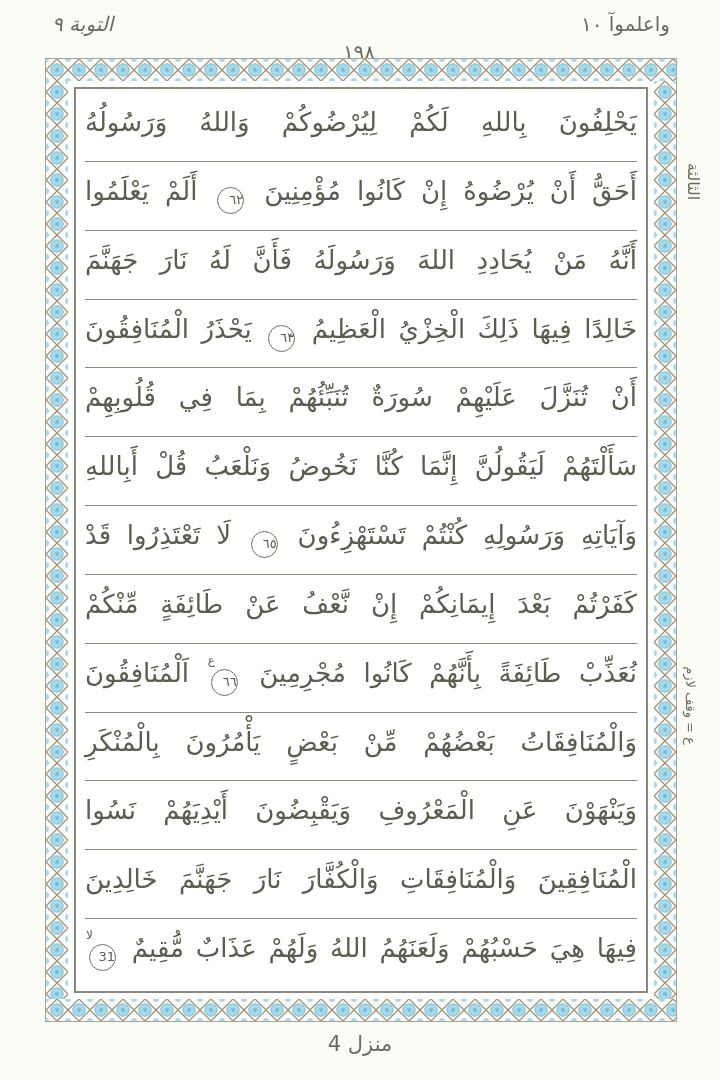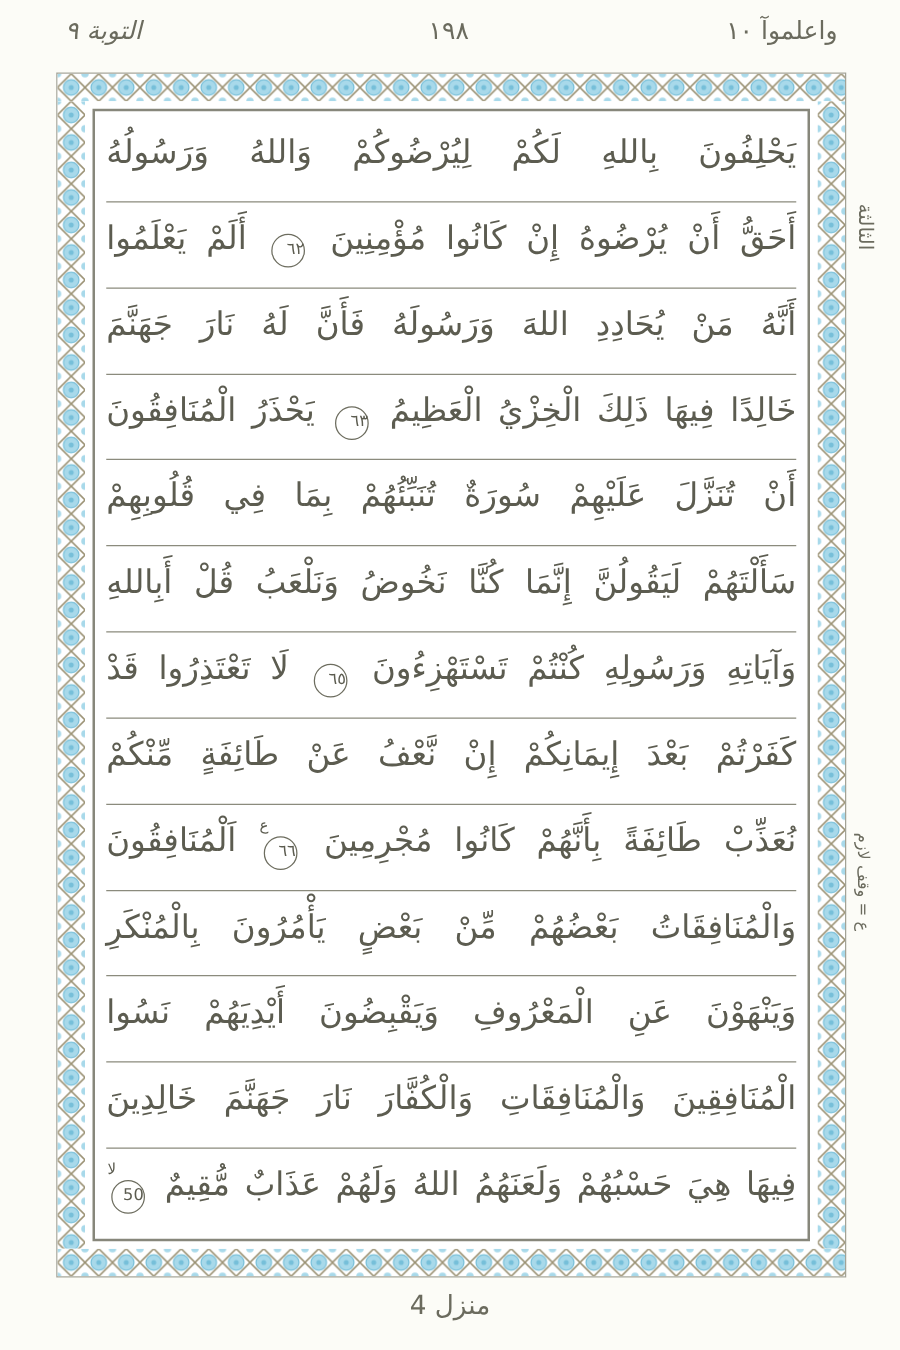--- a/index.html
+++ b/index.html
@@ -9,21 +9,21 @@
     background: var(--page_bg, #fcfcf7);
     font-family:"DejaVu Sans", sans-serif;
     color: var(--text_ink, #5c5c50);
     overflow:hidden;
   }
   .page { position:absolute; inset:0; }
 
   
   .hdr { position:absolute; top:12px; font-size:20px; color:var(--header_ink,#6b6b5e); white-space:nowrap; }
   .hdr-right  { right:50px; }
-  .hdr-center { left:0; right:2px; text-align:center; }
+  .hdr-center { left:0; right:2px; text-align:center;margin-top:28px; }
   .hdr-left   { left:52px;font-style:italic; }
 
   
   .frame {
     position:absolute; left:45px; top:58px; width:632px; height:964px;
     background:var(--frame_bg,#ffffff);
     border:1px solid var(--frame_line,#a3a396);
   }
   .orn { position:absolute; display:block; }
   .orn-top    { top:0; left:0; width:630px; height:22px; }
@@ -164,21 +164,21 @@
           <div class="qline"><span class="seg">أَنَّهُ مَنْ يُحَادِدِ اللهَ وَرَسُولَهُ فَأَنَّ لَهُ نَارَ جَهَنَّمَ</span></div>
           <div class="qline"><span class="seg">خَالِدًا فِيهَا ذَلِكَ الْخِزْيُ الْعَظِيمُ</span> <span class="verse"><span class="vn">٦٣</span></span> <span class="seg">يَحْذَرُ الْمُنَافِقُونَ</span></div>
           <div class="qline"><span class="seg">أَنْ تُنَزَّلَ عَلَيْهِمْ سُورَةٌ تُنَبِّئُهُمْ بِمَا فِي قُلُوبِهِمْ</span></div>
           <div class="qline"><span class="seg">سَأَلْتَهُمْ لَيَقُولُنَّ إِنَّمَا كُنَّا نَخُوضُ وَنَلْعَبُ قُلْ أَبِاللهِ</span></div>
           <div class="qline"><span class="seg">وَآيَاتِهِ وَرَسُولِهِ كُنْتُمْ تَسْتَهْزِءُونَ</span> <span class="verse"><span class="vn">٦٥</span></span> <span class="seg">لَا تَعْتَذِرُوا قَدْ</span></div>
           <div class="qline"><span class="seg">كَفَرْتُمْ بَعْدَ إِيمَانِكُمْ إِنْ نَّعْفُ عَنْ طَائِفَةٍ مِّنْكُمْ</span></div>
           <div class="qline"><span class="seg">نُعَذِّبْ طَائِفَةً بِأَنَّهُمْ كَانُوا مُجْرِمِينَ</span> <span class="verse"><span class="vn">٦٦</span><span class="vabove">ع</span></span> <span class="seg">اَلْمُنَافِقُونَ</span></div>
           <div class="qline"><span class="seg">وَالْمُنَافِقَاتُ بَعْضُهُمْ مِّنْ بَعْضٍ يَأْمُرُونَ بِالْمُنْكَرِ</span></div>
           <div class="qline"><span class="seg">وَيَنْهَوْنَ عَنِ الْمَعْرُوفِ وَيَقْبِضُونَ أَيْدِيَهُمْ نَسُوا</span></div>
           <div class="qline"><span class="seg">الْمُنَافِقِينَ وَالْمُنَافِقَاتِ وَالْكُفَّارَ نَارَ جَهَنَّمَ خَالِدِينَ</span></div>
-          <div class="qline"><span class="seg">فِيهَا هِيَ حَسْبُهُمْ وَلَعَنَهُمُ اللهُ وَلَهُمْ عَذَابٌ مُّقِيمٌ</span> <span class="verse"><span class="vn">50</span><span class="vabove">لا</span></span></div>
+          <div class="qline"><span class="seg">فِيهَا هِيَ حَسْبُهُمْ وَلَعَنَهُمُ اللهُ وَلَهُمْ عَذَابٌ مُّقِيمٌ</span> <span class="verse"><span class="vn">31</span><span class="vabove">لا</span></span></div>
         </div>
     </div>
   </div>
 
   <div class="mnote mnote-quarter">الثالثة</div>
   <div class="mnote mnote-waqf">ع = وقف لازم</div>
 
   <div class="footer">منزل 4</div>
 
 </div>

